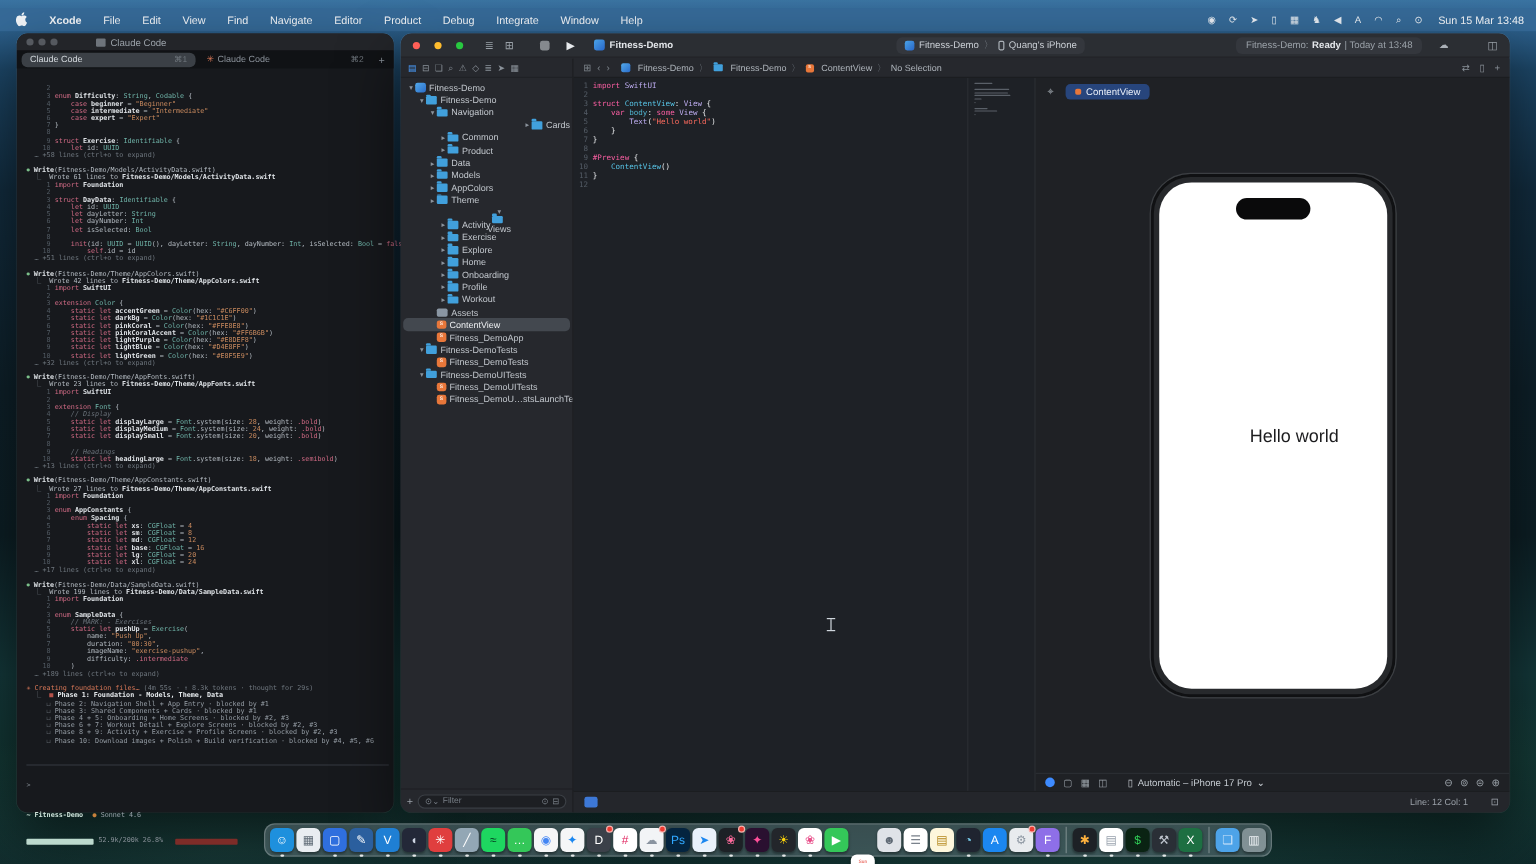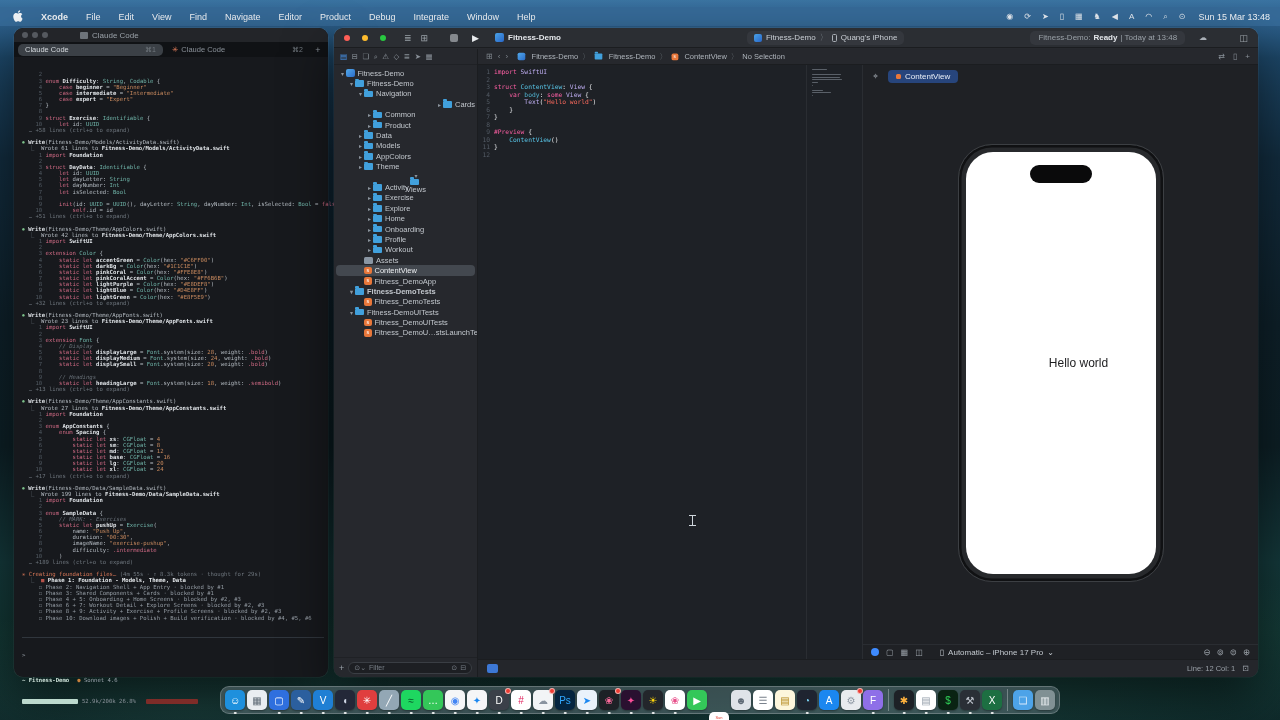--- a/index.html
+++ b/index.html
@@ -111,29 +111,29 @@
   .x-canvas{flex:1;background:#1f2125;border-left:1px solid #2a2d32;position:relative;display:flex;flex-direction:column;}
   .cv-top{height:22px;display:flex;align-items:center;padding:0 10px;gap:10px;}
   .cv-pin{color:#9aa1a8;font-size:9px;}
   .cv-tab{background:#27457c;border-radius:4px;height:13px;display:flex;align-items:center;padding:0 8px;color:#e9eff8;font-size:8px;gap:4px;}
   .cv-tab .tdot{width:5px;height:5px;border-radius:1.5px;background:#e8773a;}
   .cv-body{flex:1;position:relative;}
   .phone{position:absolute;left:50%;transform:translateX(-50%);top:57px;width:206px;height:438px;border-radius:34px;
     background:#27292c;border:1px solid #3c3f43;box-shadow:inset 0 0 0 2.5px #101113;}
   .screen{position:absolute;inset:7px;background:#ffffff;border-radius:27px;display:flex;align-items:center;justify-content:center;}
   .island{position:absolute;top:13px;left:50%;transform:translateX(-50%);width:62px;height:18px;background:#0a0a0b;border-radius:10px;}
-  .hello{font-size:12px;color:#1c1c1e;margin-left:36px;}
+  .hello{font-size:15px;color:#1c1c1e;margin-left:36px;}
   .cv-bar{height:15px;border-top:1px solid #2a2d32;display:flex;align-items:center;padding:0 8px;gap:7px;color:#9aa1a8;font-size:8px;}
   .cv-live{width:8px;height:8px;border-radius:50%;background:#3e8bff;}
   .cv-device{display:flex;align-items:center;gap:4px;margin-left:10px;color:#c3c9cf;}
   .cv-zooms{margin-left:auto;display:flex;gap:6px;font-size:8.5px;}
   
   .x-statusbar{height:18px;background:#24262b;border-top:1px solid #1b1d20;display:flex;align-items:center;padding:0 9px;color:#9aa0a8;font-size:7.5px;}
   .sb-chip{width:11px;height:9px;background:#3d78d6;border-radius:2px;}
-  .sb-right{margin-left:auto;display:flex;align-items:center;gap:7px;}
+  .sb-right{margin-left:auto;display:flex;align-items:center;gap:19px;}
   .sb-moni{font-size:8px;}
   
   .dock{position:absolute;left:50%;transform:translateX(-50%);bottom:6px;height:28px;
     background:rgba(105,125,132,.48);border:1px solid rgba(255,255,255,.22);border-radius:9px;
     display:flex;align-items:center;padding:0 4px;gap:2px;}
   .dk{width:20px;height:20px;border-radius:5px;position:relative;display:flex;align-items:center;justify-content:center;
     font-size:10px;box-shadow:0 1px 2px rgba(0,0,0,.35);}
   .dk .bdg{position:absolute;top:-2px;right:-2px;width:6px;height:6px;border-radius:50%;background:#ec3b32;border:1px solid rgba(255,255,255,.6);}
   .dk .run{position:absolute;bottom:-4px;left:50%;transform:translateX(-50%);width:2.5px;height:2.5px;border-radius:50%;background:rgba(255,255,255,.85);}
   .dk.cal{flex-direction:column;font-size:9px;font-weight:bold;line-height:8px;}
@@ -366,21 +366,21 @@
           <div class="trow sel" style="padding-left: 21px;">
             <span class="chev"></span>
             <span class="sfico">s</span>
             <span>ContentView</span>
           </div>
           <div class="trow" style="padding-left: 21px;">
             <span class="chev"></span>
             <span class="sfico">s</span>
             <span>Fitness_DemoApp</span>
           </div>
-          <div class="trow" style="padding-left: 12px; font-weight: bold;">
+          <div class="trow" style="padding-left: 12px;">
             <span class="chev">▾</span>
             <span class="fold"></span>
             <span>Fitness-DemoTests</span>
           </div>
           <div class="trow" style="padding-left: 21px;">
             <span class="chev"></span>
             <span class="sfico">s</span>
             <span>Fitness_DemoTests</span>
           </div>
           <div class="trow" style="padding-left: 12px;">

